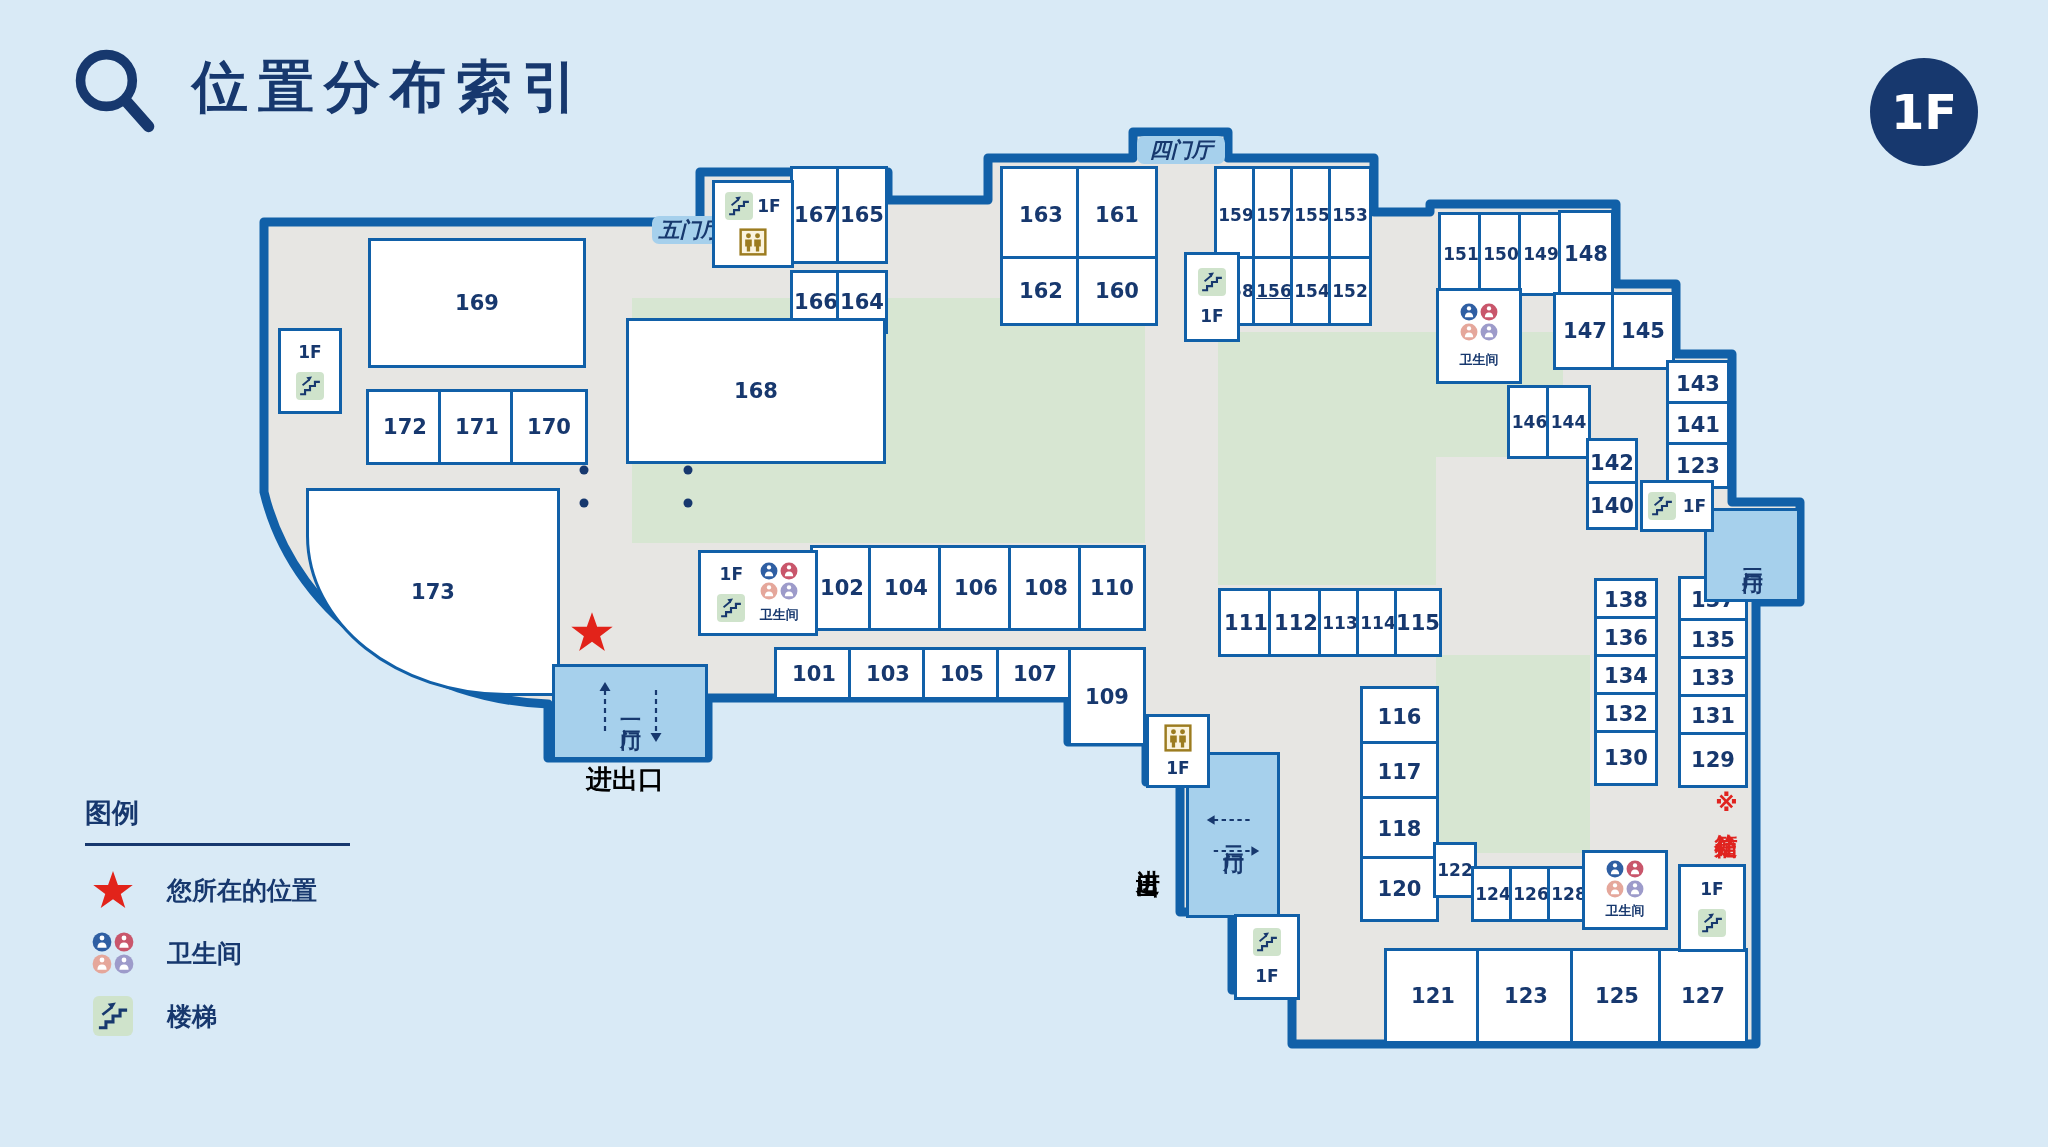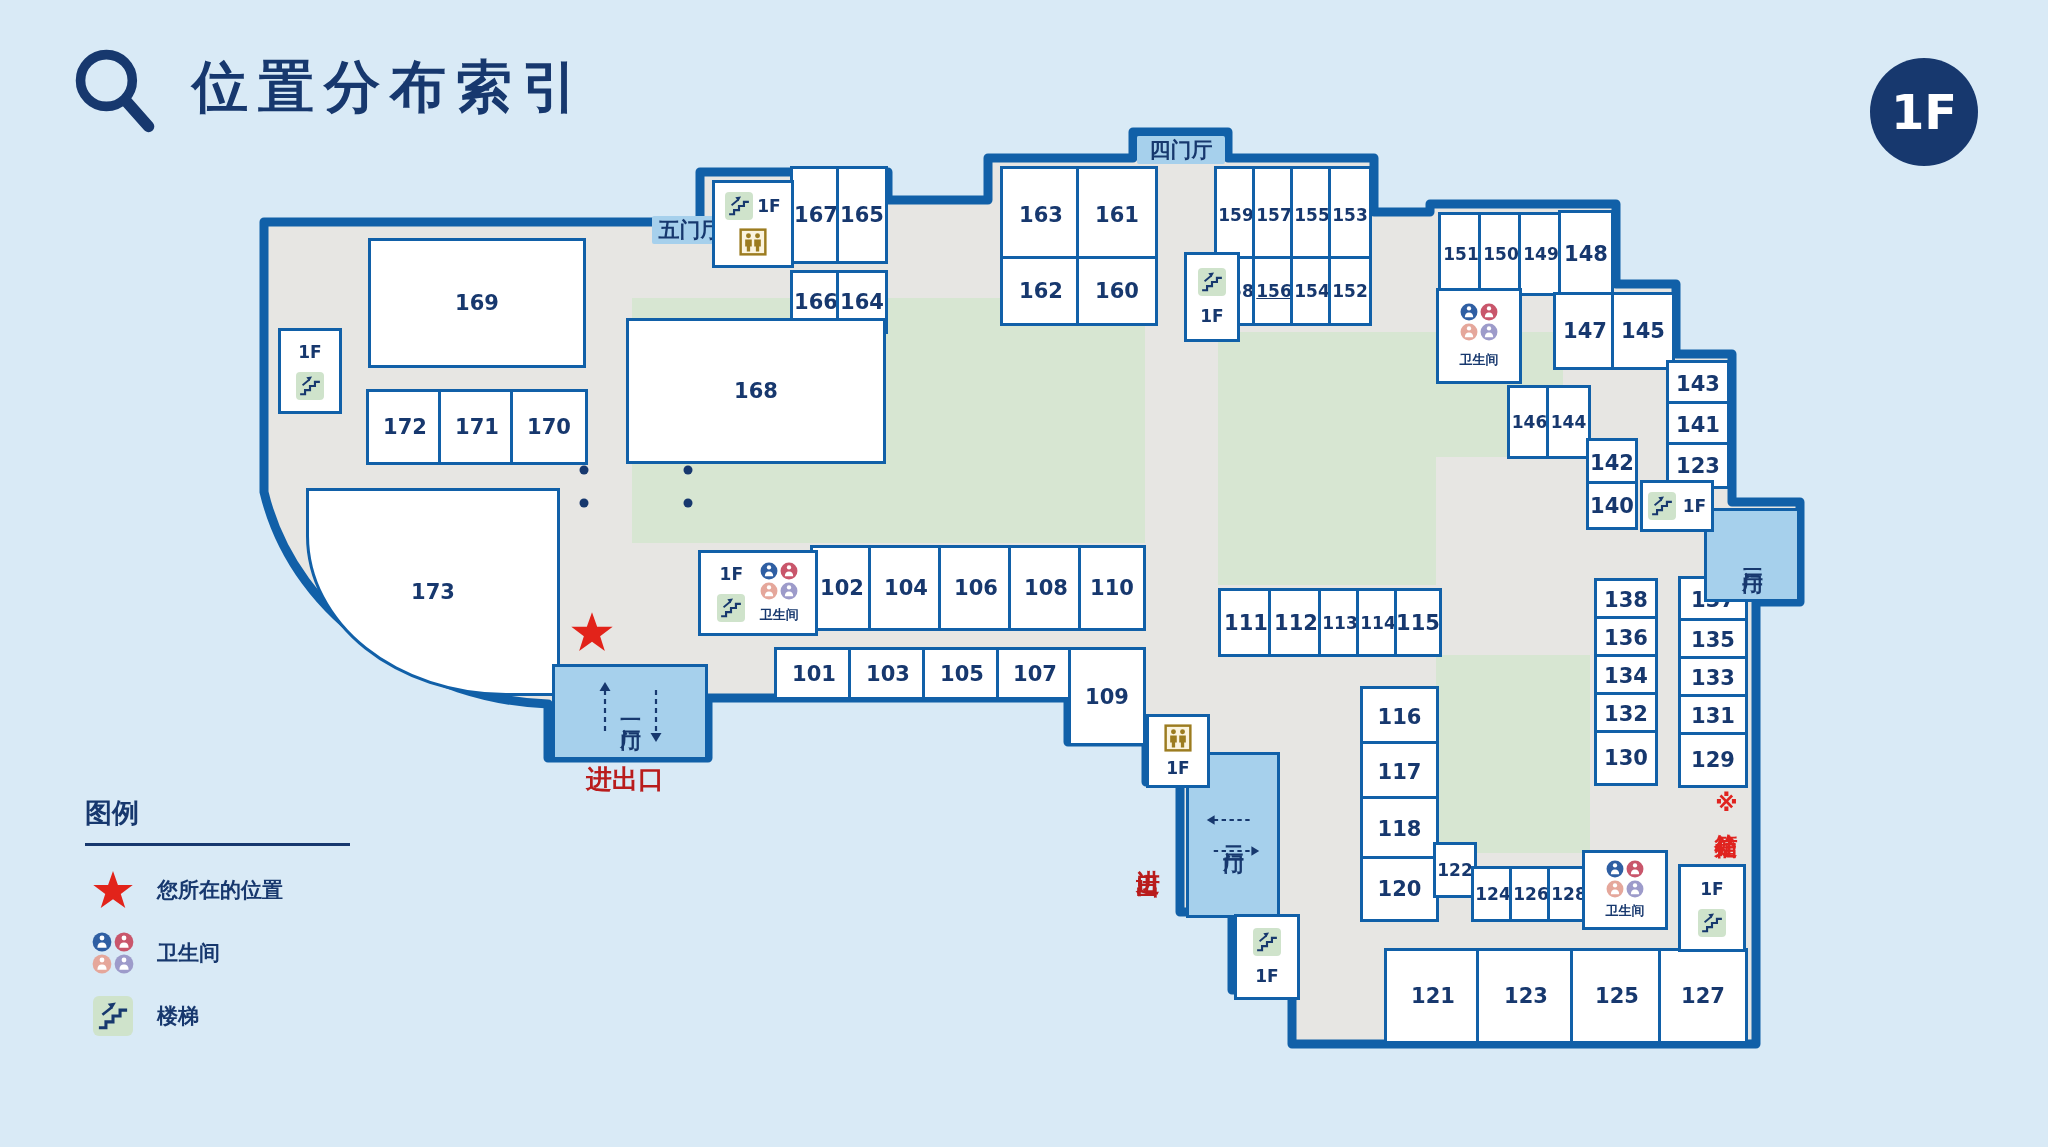--- a/index.html
+++ b/index.html
@@ -16,59 +16,59 @@
 
   
   #map{position:absolute;inset:0;}
   .floor-svg{position:absolute;left:0;top:0;z-index:1;}
   .room{position:absolute;z-index:3;background:#fff;border:3px solid #1160a8;
         display:flex;align-items:center;justify-content:center;
         font-size:21px;font-weight:700;color:#17386e;}
   .room.small{font-size:17px;}
   .hall{position:absolute;z-index:4;background:#a6d0ec;color:#17386e;font-weight:800;
         display:flex;align-items:center;justify-content:center;}
-  .hall-tag{font-size:21px;border-radius:2px;}
+  .hall-tag{font-size:21px;border-radius:7px;font-style:italic;}
   .hall-area{border:3px solid #1160a8;gap:8px;}
   .hall-area.col{flex-direction:column;gap:4px;}
   .vtext{writing-mode:vertical-rl;text-orientation:upright;font-size:21px;letter-spacing:3px;line-height:1;}
   .htext{font-size:21px;}
   .arr{height:64px;width:14px;}
   .arrh{width:56px;height:14px;}
   .marker{position:absolute;z-index:5;background:#fff;border:3px solid #1160a8;padding:2px;
           display:flex;flex-direction:column;align-items:center;justify-content:space-evenly;}
   .marker.combo-1f-restroom{flex-direction:row;}
   .marker.stairs-1f-row{flex-direction:row;gap:4px;}
   .marker .mrow{display:flex;align-items:center;justify-content:center;gap:4px;}
   .colm{display:flex;flex-direction:column;align-items:center;justify-content:space-evenly;height:100%;}
   .flab{font-size:17px;font-weight:800;color:#17386e;}
   .ic{width:28px;height:28px;display:block;}
   .rr-grid{display:grid;grid-template-columns:repeat(2,18px);grid-auto-rows:18px;gap:2px;}
   .rr{width:18px;height:18px;display:block;}
   .wc{font-size:13px;font-weight:700;color:#17386e;white-space:nowrap;}
-  .entrance{position:absolute;z-index:4;font-size:26px;font-weight:900;color:#b91c1c;
+  .entrance{position:absolute;z-index:4;font-size:26px;font-weight:900;color:#000000;
             display:flex;align-items:center;justify-content:center;}
   .entrance.vert{writing-mode:vertical-rl;text-orientation:upright;letter-spacing:4px;font-size:24px;}
   .mailbox{position:absolute;z-index:4;display:flex;justify-content:center;}
   .mailbox span{writing-mode:vertical-rl;text-orientation:upright;height:60px;
                 font-size:23px;line-height:27px;font-weight:800;color:#e0231f;}
   .star{position:absolute;z-index:6;}
   .star svg{width:100%;height:100%;}
 
   
   .legend{position:absolute;left:85px;top:795px;width:310px;z-index:2;}
   .legend-title{font-size:27px;font-weight:900;color:#17386e;}
   .legend-rule{width:265px;border-top:3px solid #17386e;margin:12px 0 20px;}
   .legend-item{display:flex;align-items:center;margin-bottom:15px;height:48px;}
   .legend-icon{width:56px;display:flex;align-items:center;justify-content:center;}
   .legend-icon .ic{width:40px;height:40px;}
   .legend-icon .rr{width:20px;height:20px;}
   .legend-icon .rr-grid{grid-template-columns:repeat(2,20px);grid-auto-rows:20px;}
   .legend-icon .star-svg{width:42px;height:40px;}
   .star-svg{width:100%;height:100%;display:block;}
-  .legend-label{font-size:21px;font-weight:800;color:#17386e;margin-left:16px;}
+  .legend-label{font-size:25px;font-weight:800;color:#17386e;margin-left:26px;}
 </style>
 </head>
 <body>
 
 <div>
   <svg class="search-icon" viewBox="0 0 96 96">
     <circle cx="38" cy="36" r="27" fill="none" stroke="#17386e" stroke-width="10"></circle>
     <line x1="59" y1="58" x2="82" y2="84" stroke="#17386e" stroke-width="12" stroke-linecap="round"></line>
   </svg>
   <h1 class="page-title">位置分布索引</h1>

